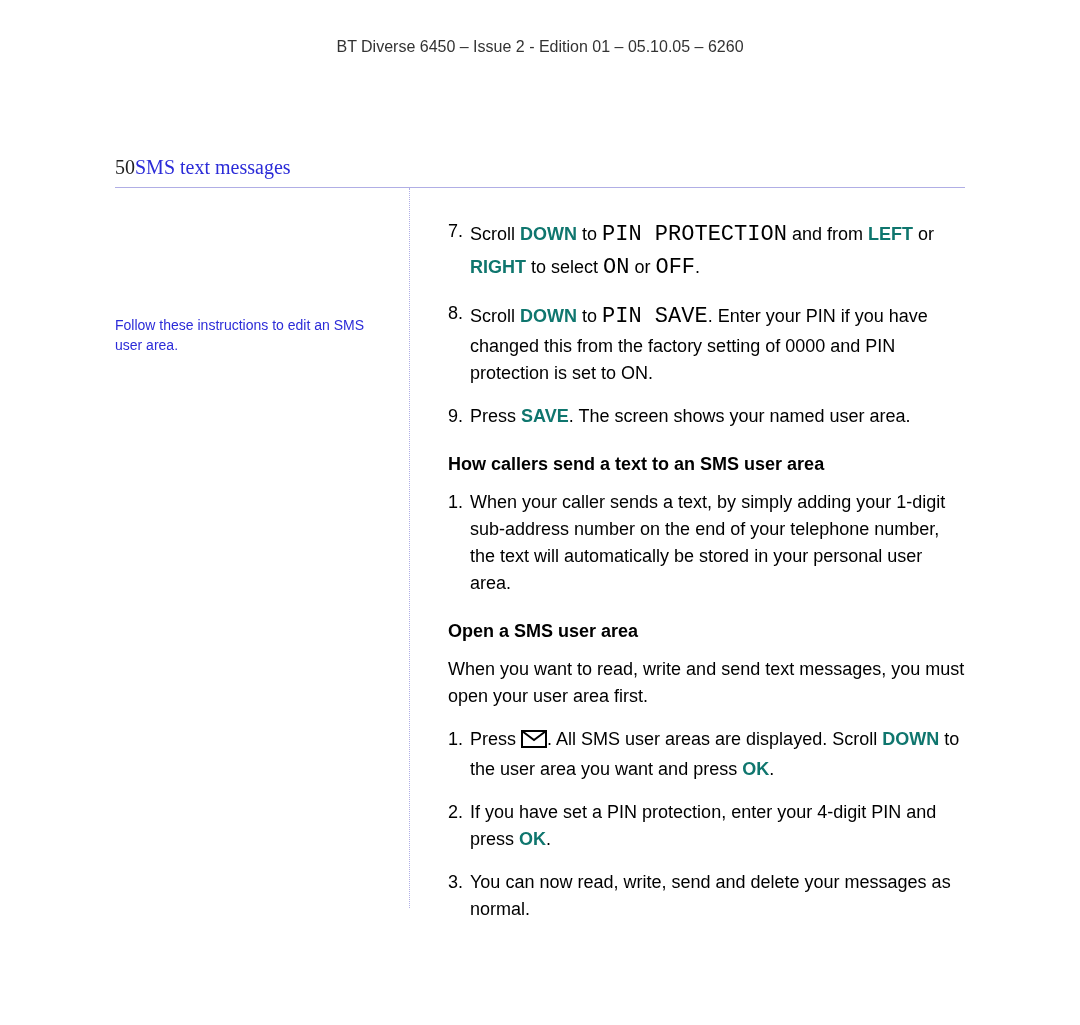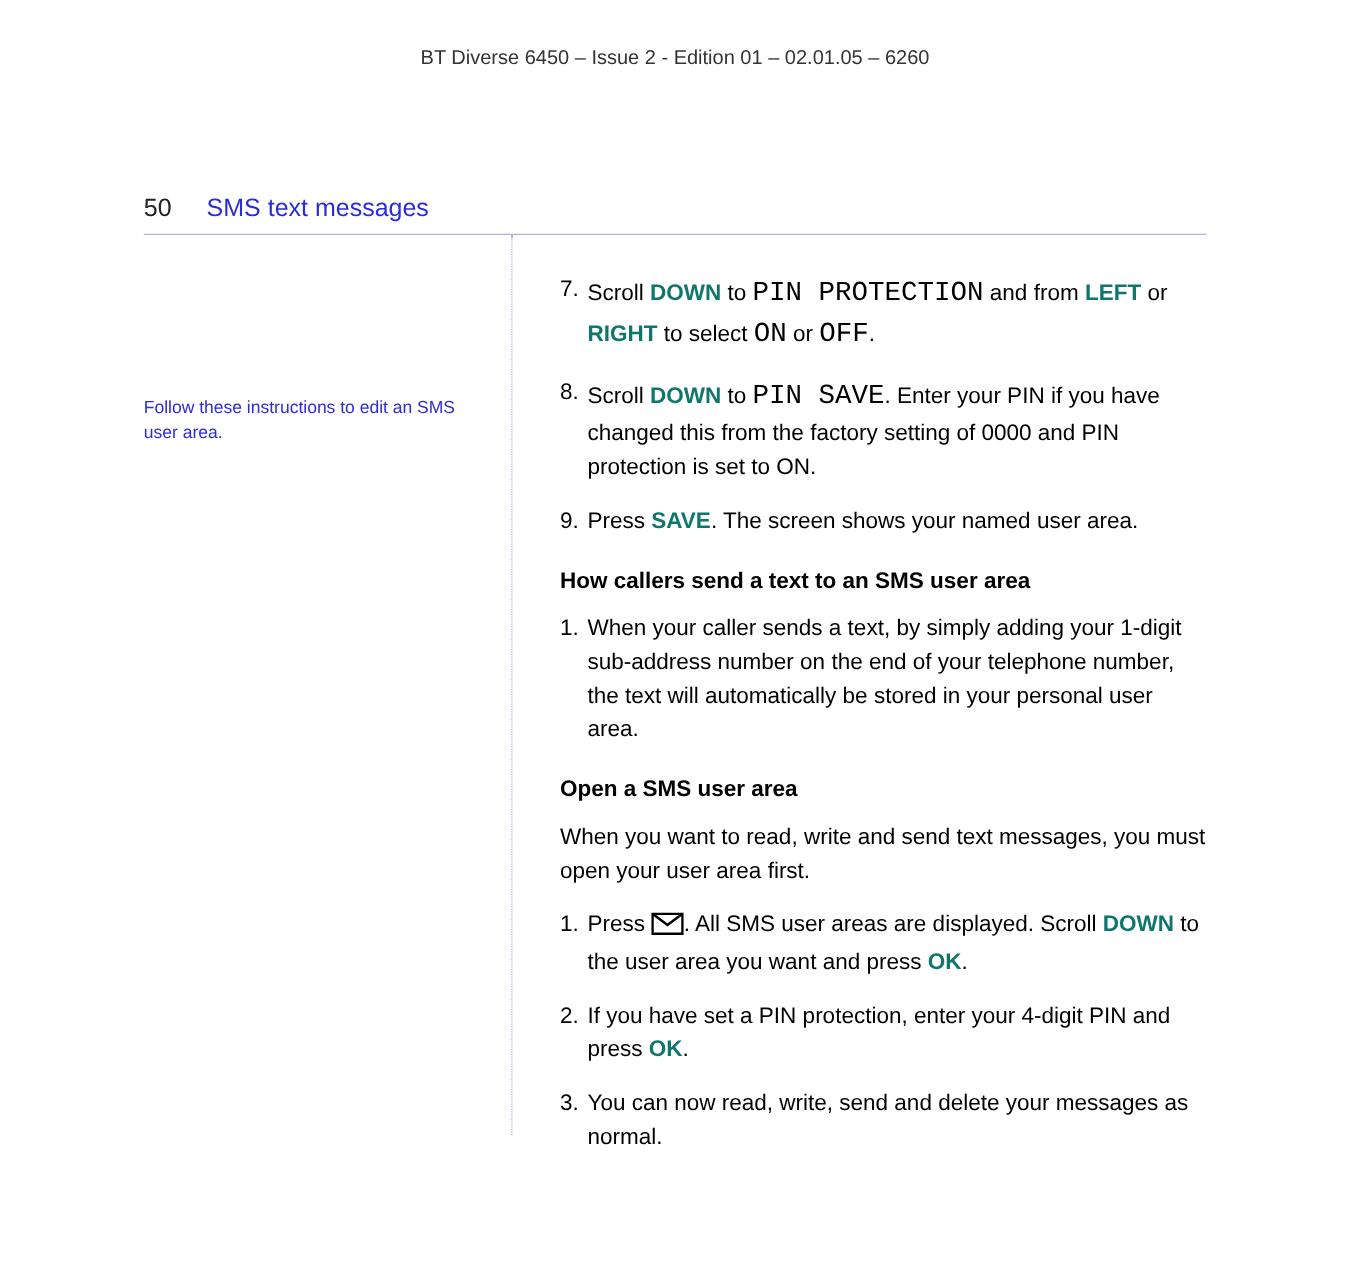--- a/index.html
+++ b/index.html
@@ -1,38 +1,38 @@
 <!DOCTYPE html>
 <html><head>
   <meta charset="utf-8">
   <style>
     * { margin: 0; padding: 0; box-sizing: border-box; }
     body { font-family: 'Lucida Sans', 'Lucida Grande', Verdana, sans-serif; font-size: 18px; color: #000; background: #fff; width: 1080px; height: 1025px; padding: 38px 115px 0 115px; }
     .doc-header { text-align: center; font-size: 16px; color: #333; margin-bottom: 100px; }
-    .section-head { display: flex; align-items: flex-end; gap: 28px; margin-bottom: 8px; padding-left: 0; }
+    .section-head { display: flex; align-items: flex-end; margin-bottom: 8px; padding-left: 0; font-family: Liberation Serif, serif; }
     .page-no { font-size: 20px; color: #222; }
     .section-title { font-size: 20px; color: #2b2bd8; }
     .hr { border: none; border-top: 1px solid #b0aee5; margin-bottom: 0; }
     .columns { display: flex; height: 720px; }
     .left-col { width: 295px; border-right: 1px dotted #b0aee5; padding: 22px 24px 0 0; }
     .margin-note { font-size: 14px; color: #2b2bd8; line-height: 1.4; margin-top: 106px; }
     .right-col { flex: 1; padding: 30px 0 0 38px; }
     .step { display: flex; margin-bottom: 16px; line-height: 1.5; }
     .num { width: 22px; flex-shrink: 0; }
     .txt { flex: 1; }
     .bold-blue { font-weight: bold; color: #0f766e; }
     .mono { font-family: 'Courier New', monospace; font-size: 22px; }
     .subhead { font-weight: bold; font-size: 18px; margin: 24px 0 14px 0; }
     .para { line-height: 1.5; margin-bottom: 16px; }
     .env-icon { display: inline-block; vertical-align: -3px; }
   </style>
 </head>
 <body>
 
-<div class="doc-header">BT Diverse 6450 – Issue 2 - Edition 01 – 02.01.05 – 6260</div>
+<div class="doc-header">BT Diverse 6450 – Issue 2 - Edition 01 – 05.10.05 – 6260</div>
 
 <div class="section-head">
   <span class="page-no">50</span>
   <span class="section-title">SMS text messages</span>
 </div>
 <hr class="hr">
 
 <div class="columns">
   <div class="left-col">
     <div class="margin-note">Follow these instructions to edit an SMS user area.</div>

